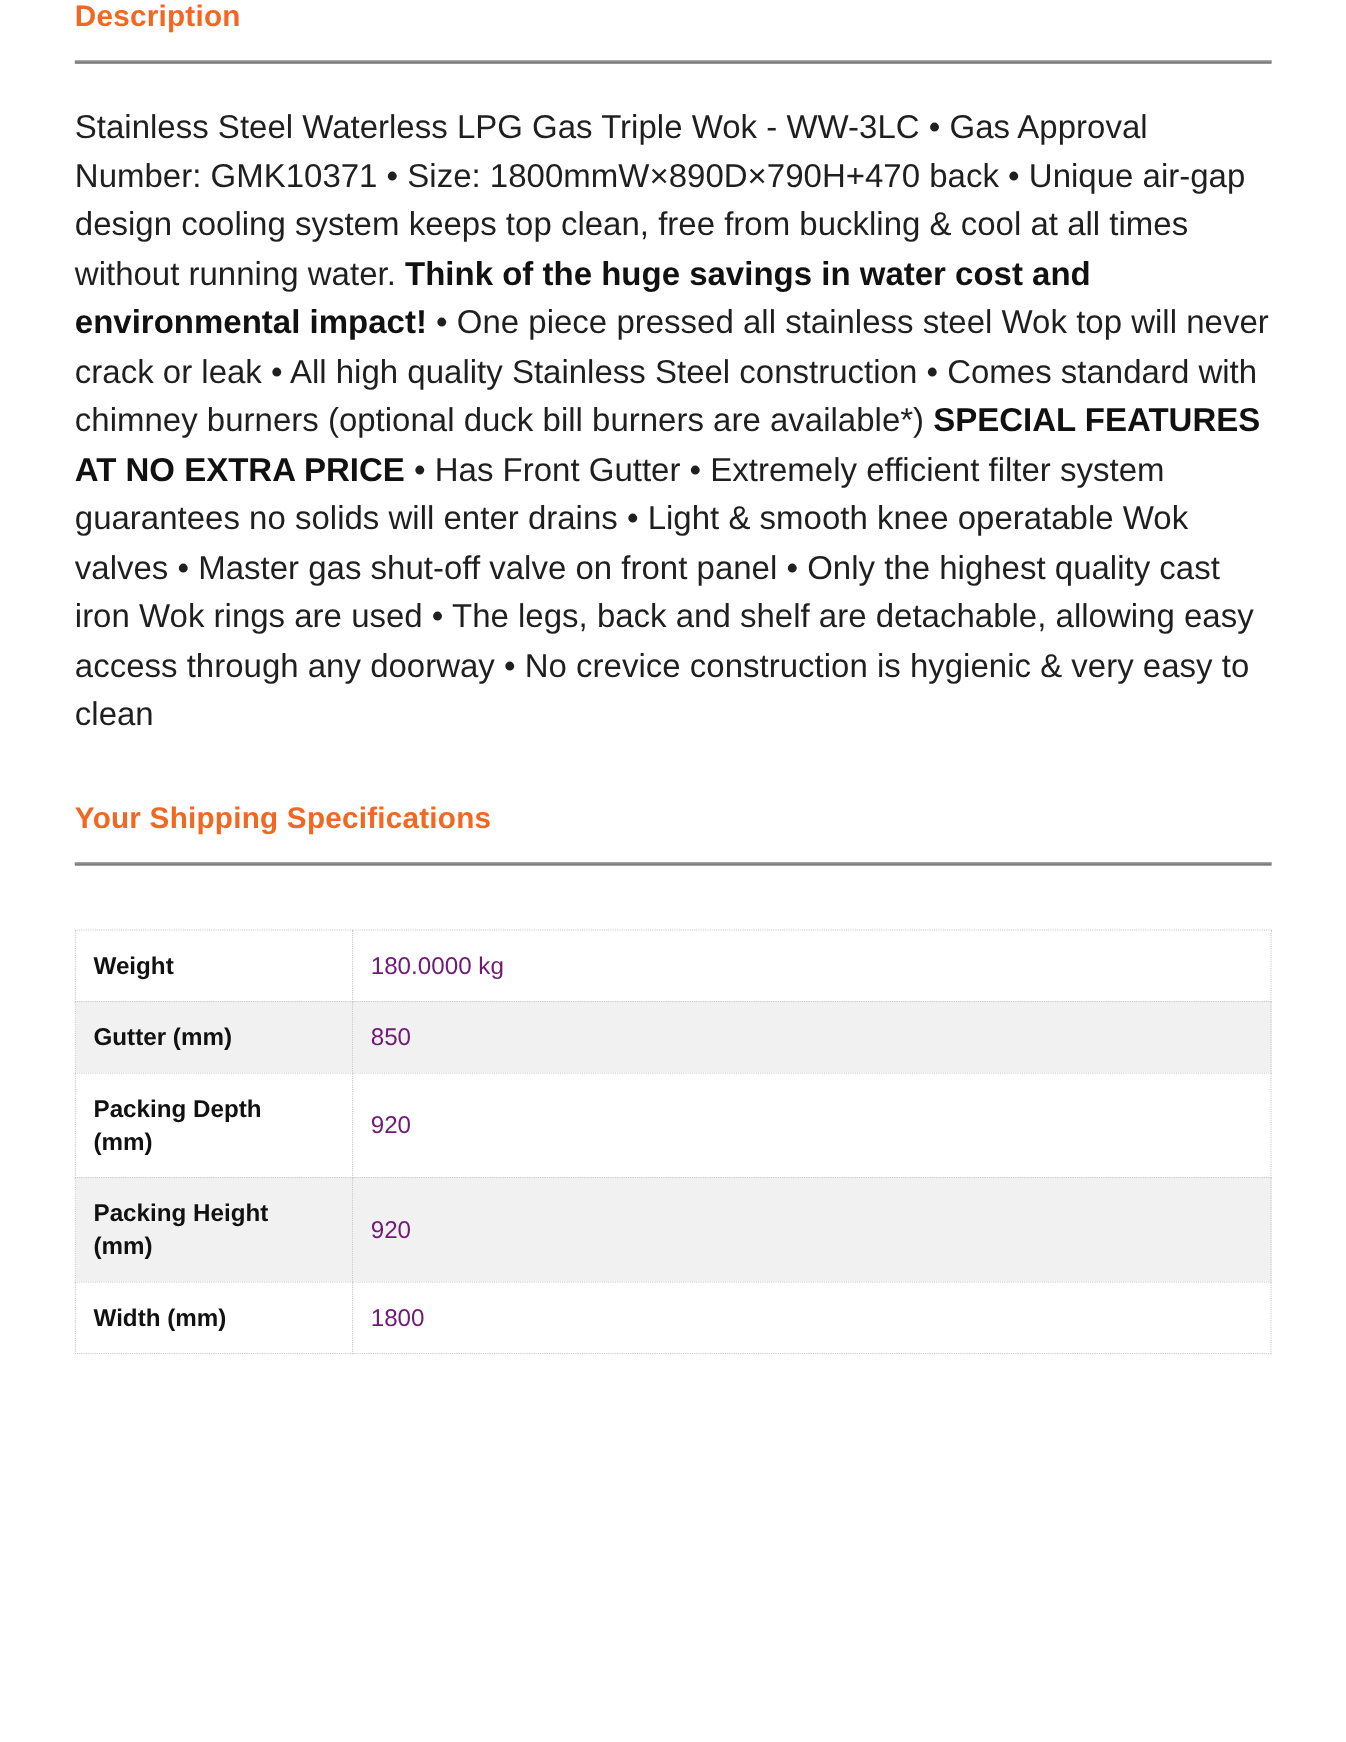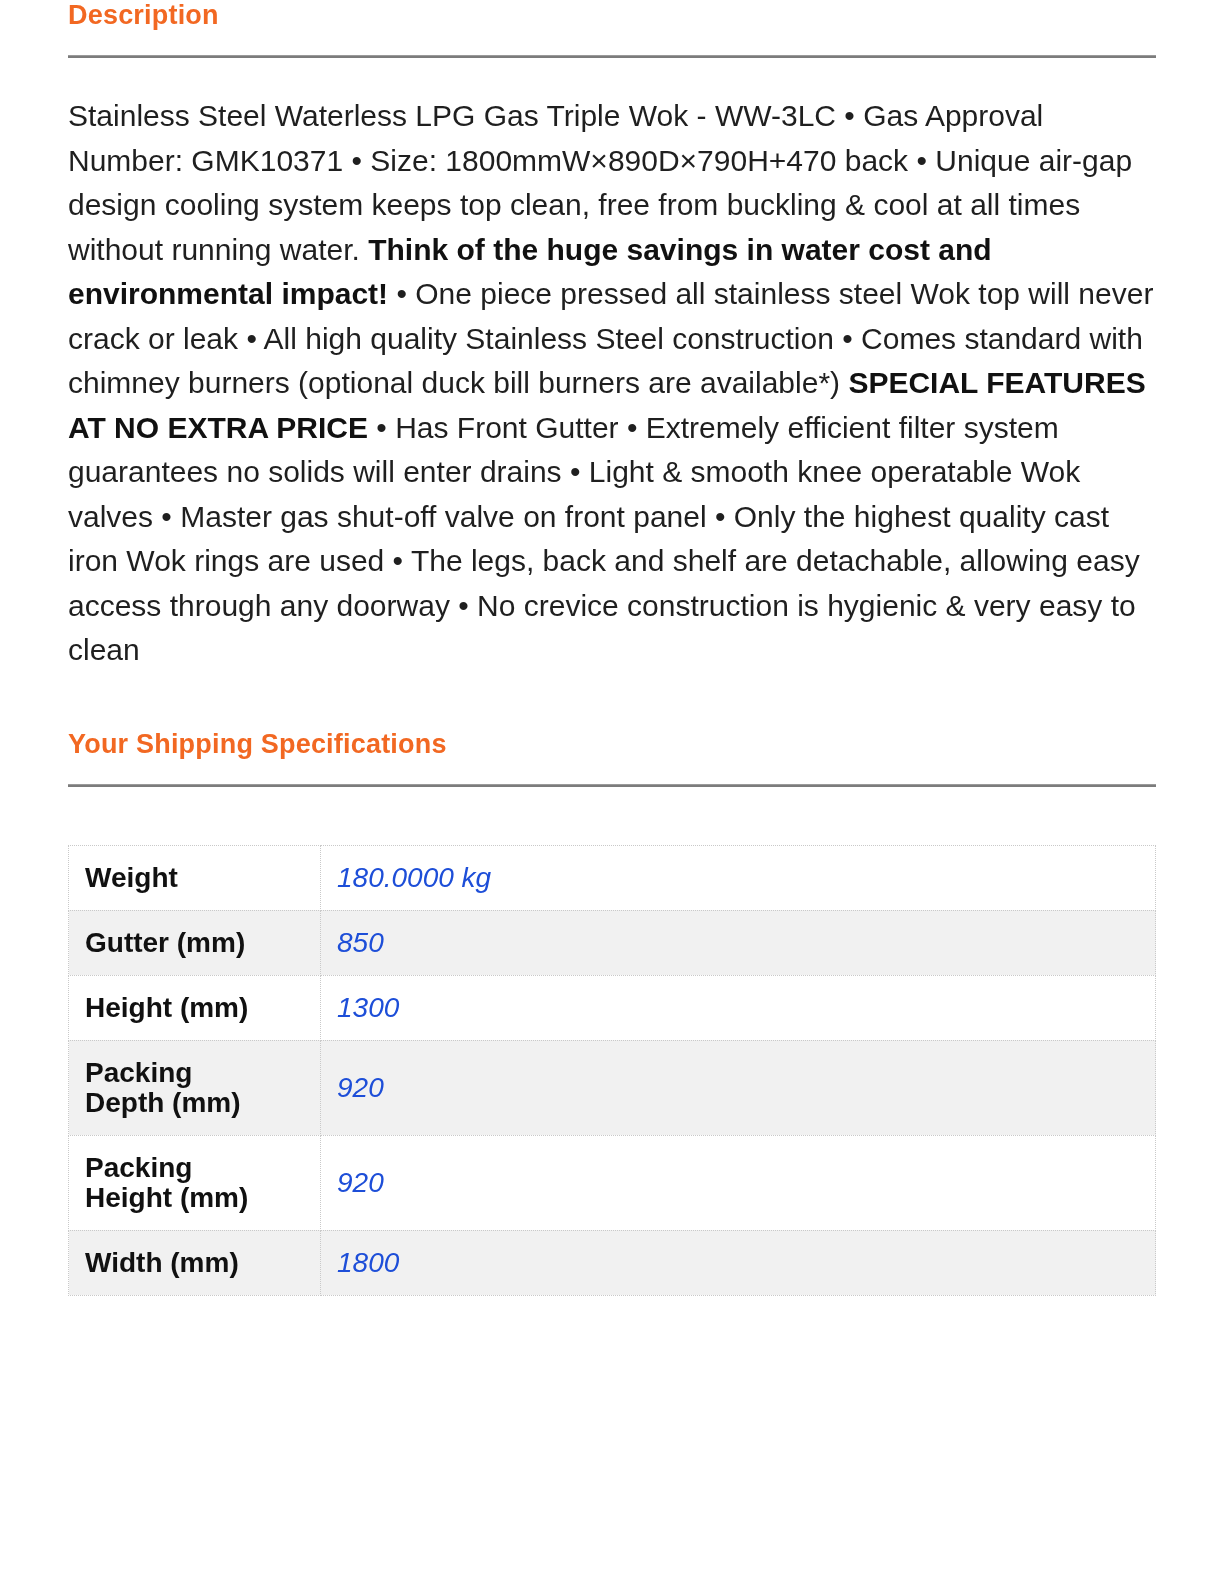--- a/index.html
+++ b/index.html
@@ -40,33 +40,32 @@
   .shipping h2.section-heading { margin-top: 56px; }
   table.spec-table {
     margin-top: 58px;
     width: 100%;
     border-collapse: collapse;
     border: 1px dotted #c9c9c9;
   }
   table.spec-table td {
     border: 1px dotted #c9c9c9;
     vertical-align: middle;
-    font-size: 28px;
+    font-size: 22px;
     line-height: 30px;
   }
   table.spec-table td.spec-label {
     width: 252px;
     padding: 17px 46px 17px 16px;
     font-weight: bold;
     color: #111111;
   }
   table.spec-table td.spec-value {
     padding: 17px 16px;
-    font-style: italic;
-    color: #1d4ed8;
+    color: #701a75;
   }
   table.spec-table tr:nth-child(even) { background: #f1f1f1; }
   table.spec-table tr:nth-child(odd) { background: #ffffff; }
 </style>
 </head>
 <body>
 
 <div class="page">
   <div class="content">
 
@@ -84,24 +83,20 @@
         <tbody>
           <tr>
             <td class="spec-label">Weight</td>
             <td class="spec-value">180.0000 kg</td>
           </tr>
           <tr>
             <td class="spec-label">Gutter (mm)</td>
             <td class="spec-value">850</td>
           </tr>
           <tr>
-            <td class="spec-label">Height (mm)</td>
-            <td class="spec-value">1300</td>
-          </tr>
-          <tr>
             <td class="spec-label">Packing Depth (mm)</td>
             <td class="spec-value">920</td>
           </tr>
           <tr>
             <td class="spec-label">Packing Height (mm)</td>
             <td class="spec-value">920</td>
           </tr>
           <tr>
             <td class="spec-label">Width (mm)</td>
             <td class="spec-value">1800</td>

